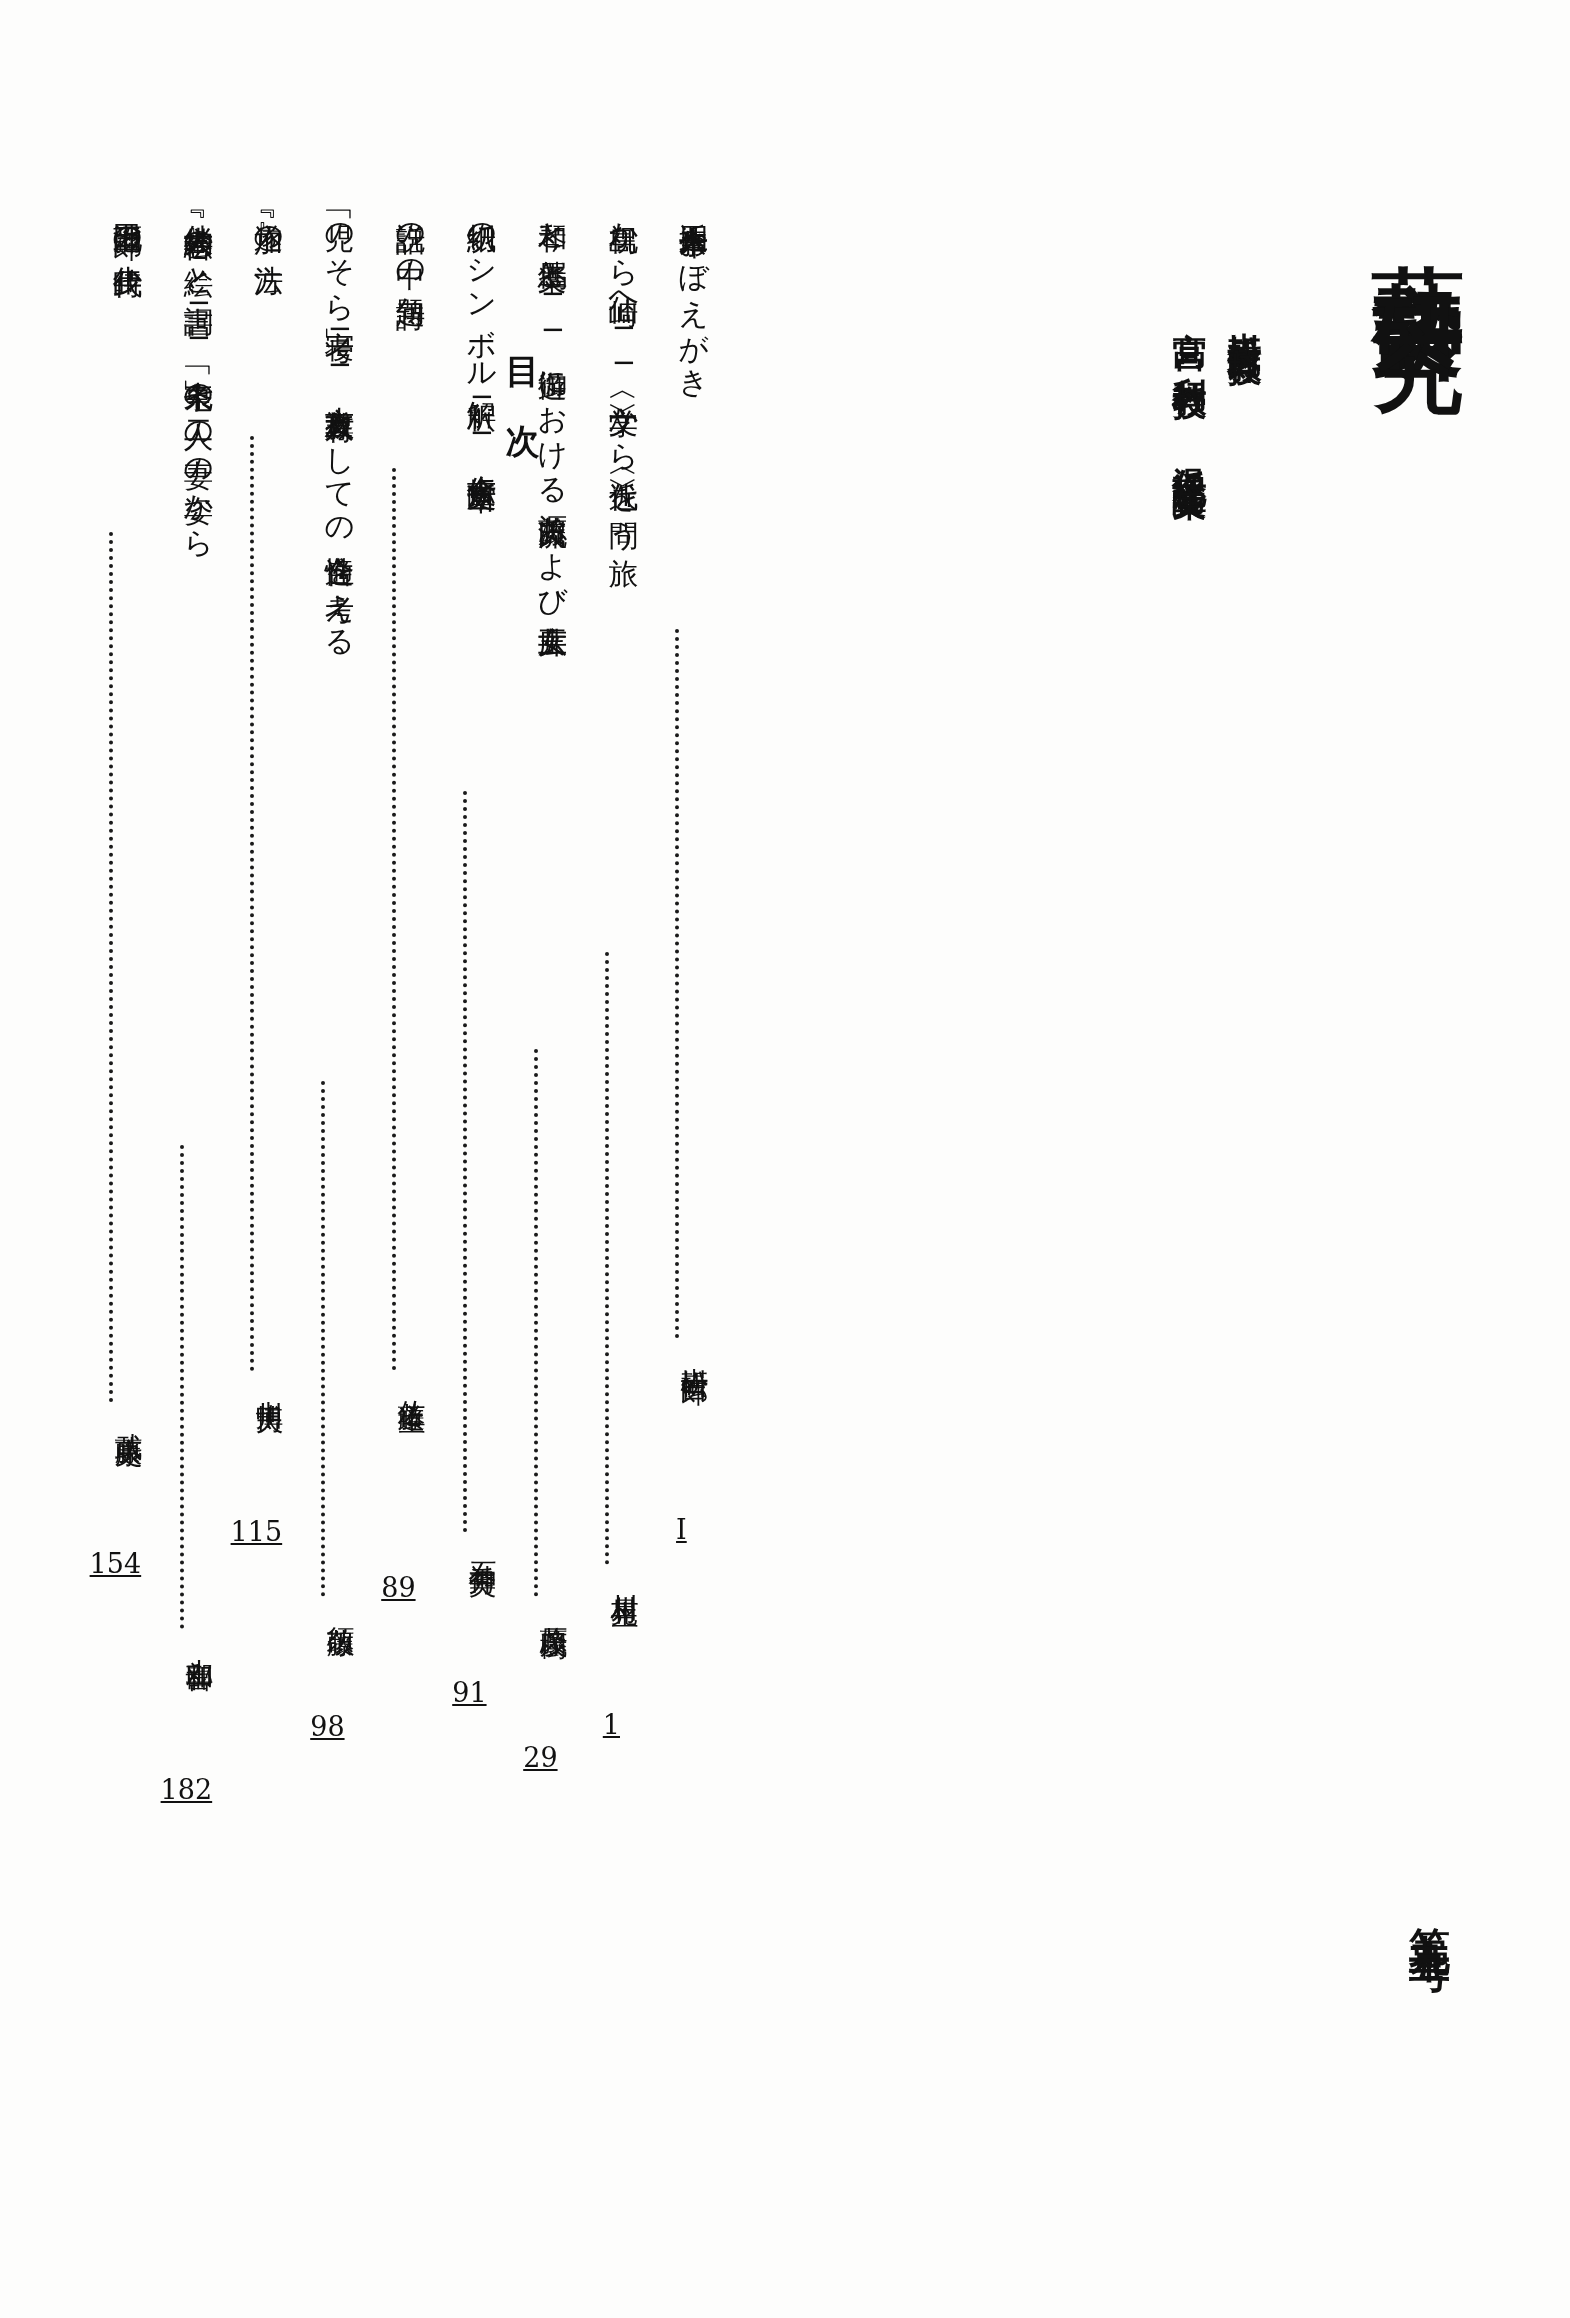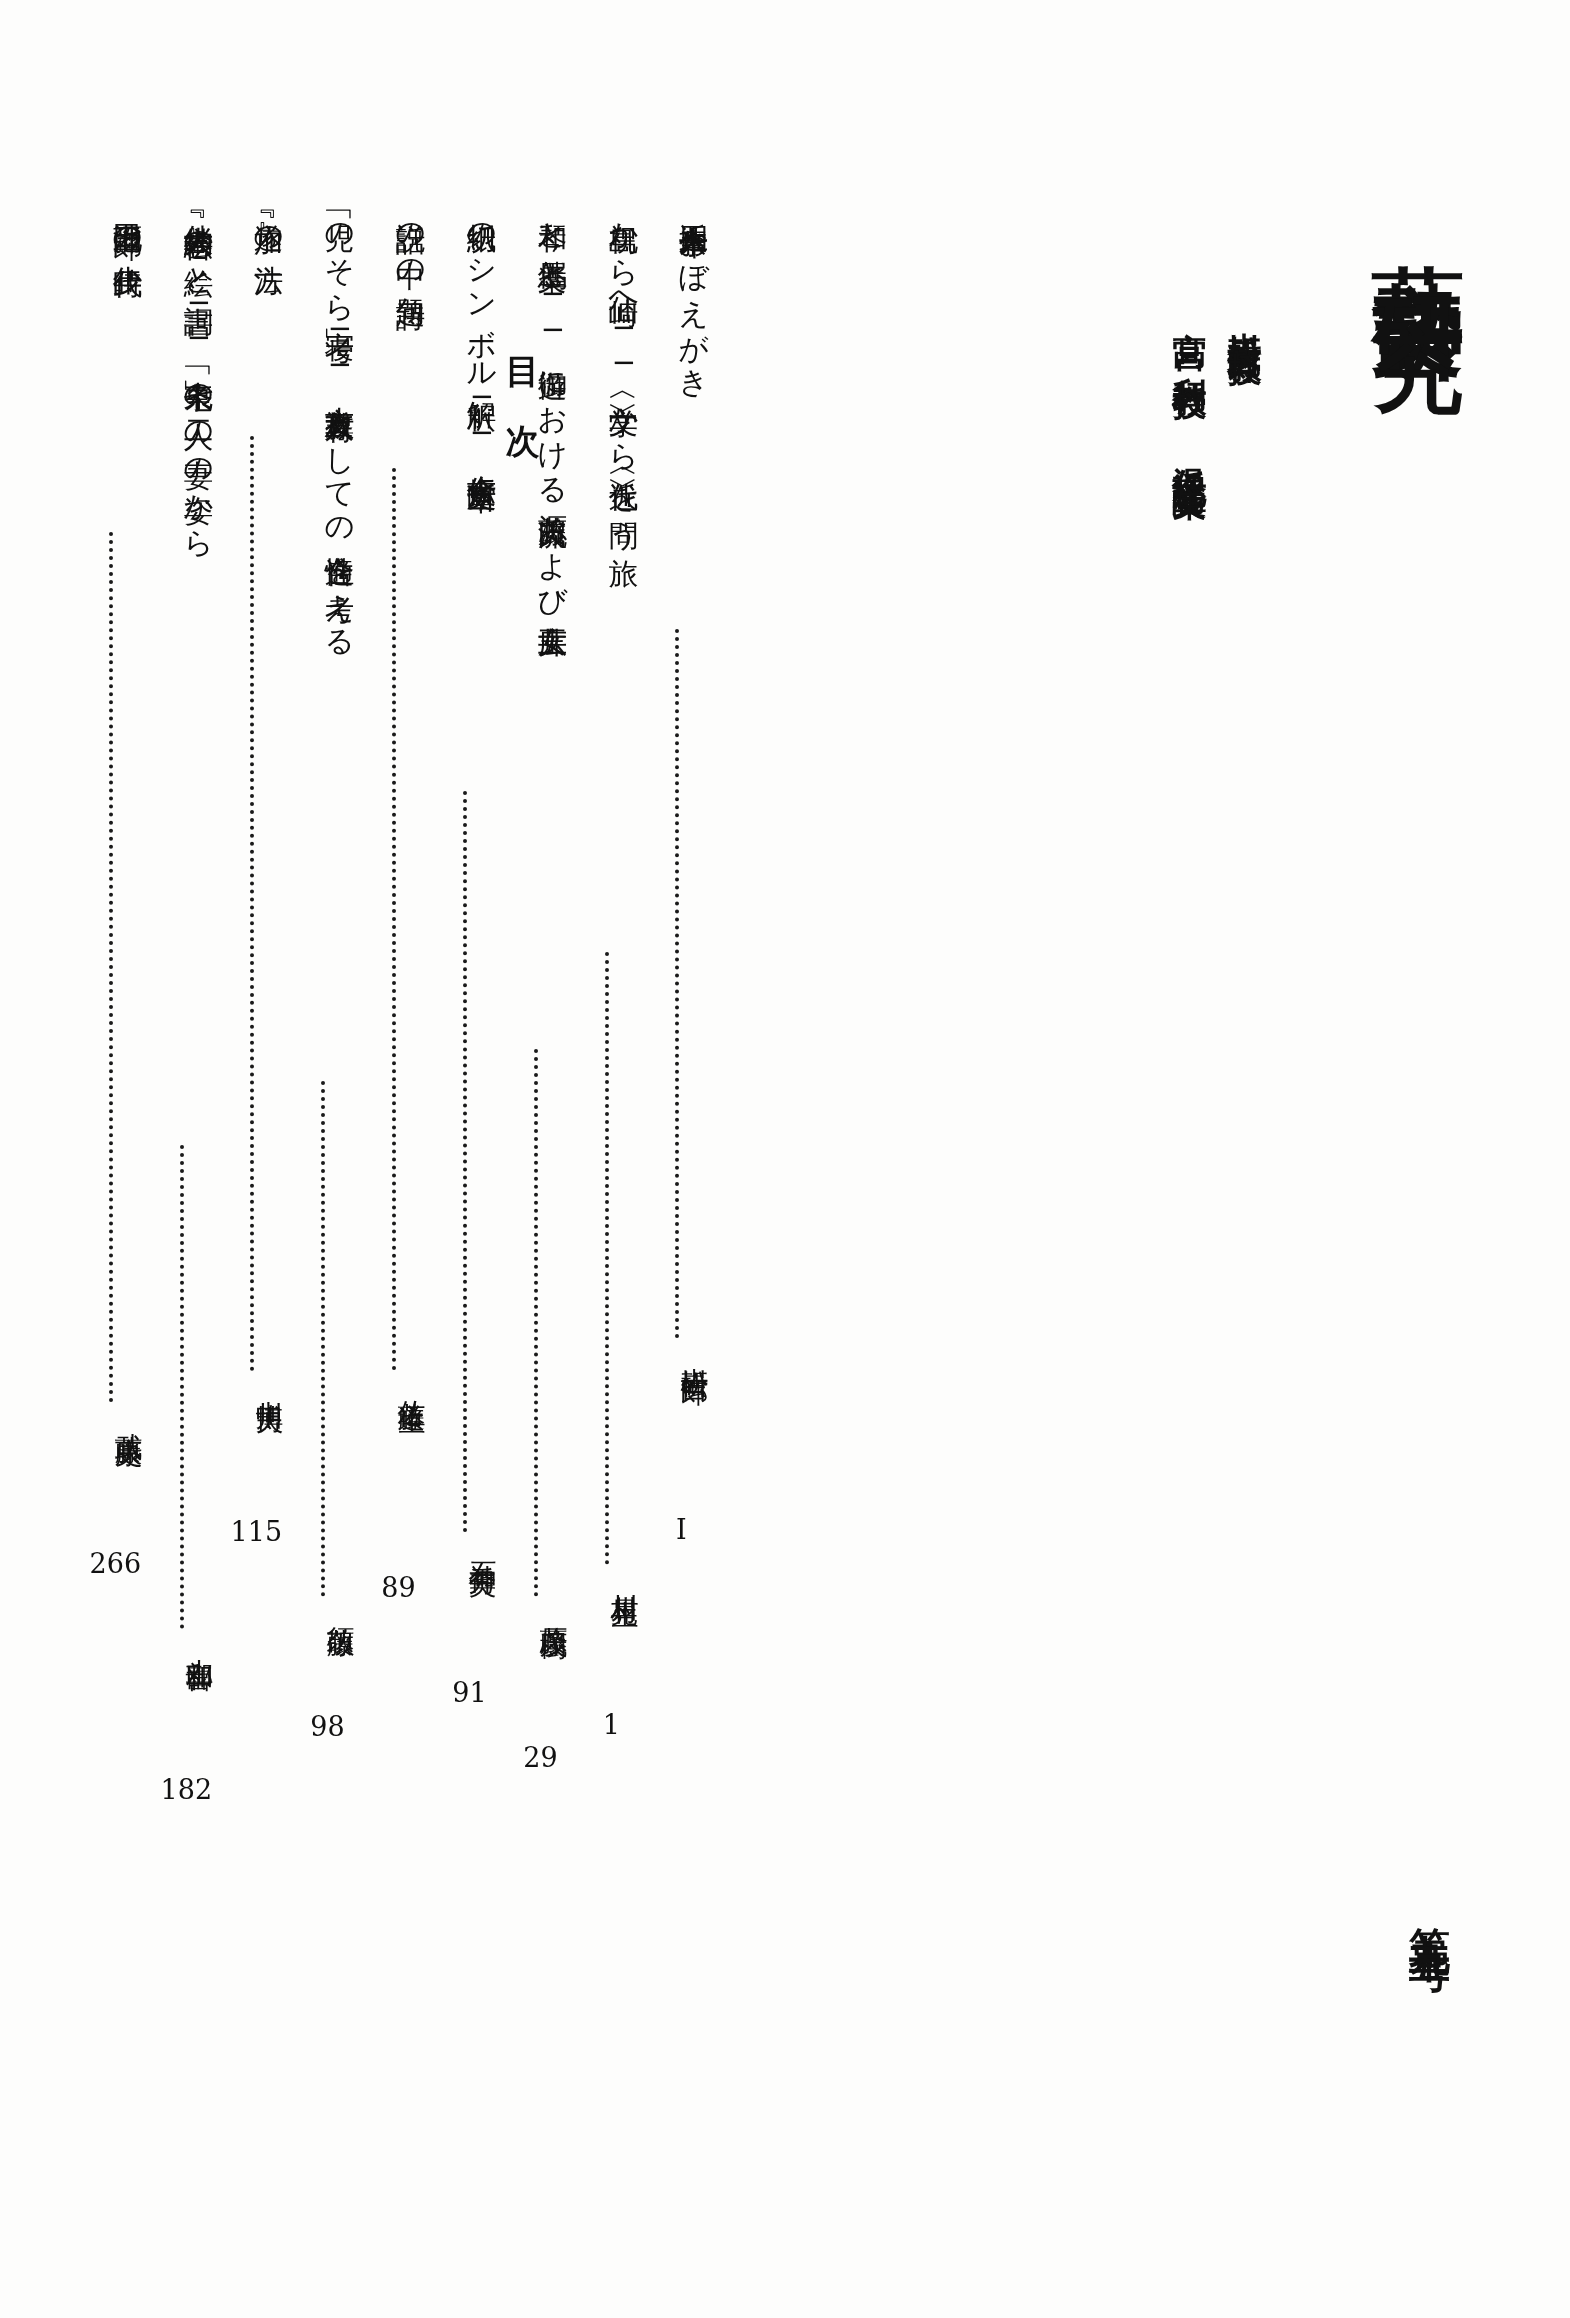--- a/index.html
+++ b/index.html
@@ -113,20 +113,21 @@
   .toc-entry .page {
     position: absolute;
     right: 9.8px;
     font-size: 27px;
     writing-mode: horizontal-tb;
     text-orientation: mixed;
     font-family: "DejaVu Serif", "Liberation Serif", serif;
     text-align: center;
     width: 56px;
     right: -1.4px;
+    text-decoration: underline;
   }
 </style>
 </head>
 <body>
 
 <div id="page">
 
   <div id="masthead" class="vtext">藝文研究</div>
 
   <div id="dedication">
@@ -184,18 +185,18 @@
       <div class="toc-entry" style="right: 1358px; top: 200px;">
         <div class="title vtext">『伴大納言絵巻』の絵と詞書──「東七条」の二人の妻の姿から</div>
         <div class="leader" style="top: 945px; height: 484px;"></div>
         <div class="author vtext" style="top: 1436px;">山部和喜</div>
         <div class="page" style="top: 1574px;">182</div>
       </div>
       <div class="toc-entry" style="right: 1429px; top: 200px;">
         <div class="title vtext">池田彌三郎の少年時代</div>
         <div class="leader" style="top: 332px; height: 871px;"></div>
         <div class="author vtext" style="top: 1211px;">武藤康史</div>
-        <div class="page" style="top: 1348px;">266</div>
+        <div class="page" style="top: 1348px;">154</div>
       </div>
     </div>
 
 </div>
 
 
 </body></html>

